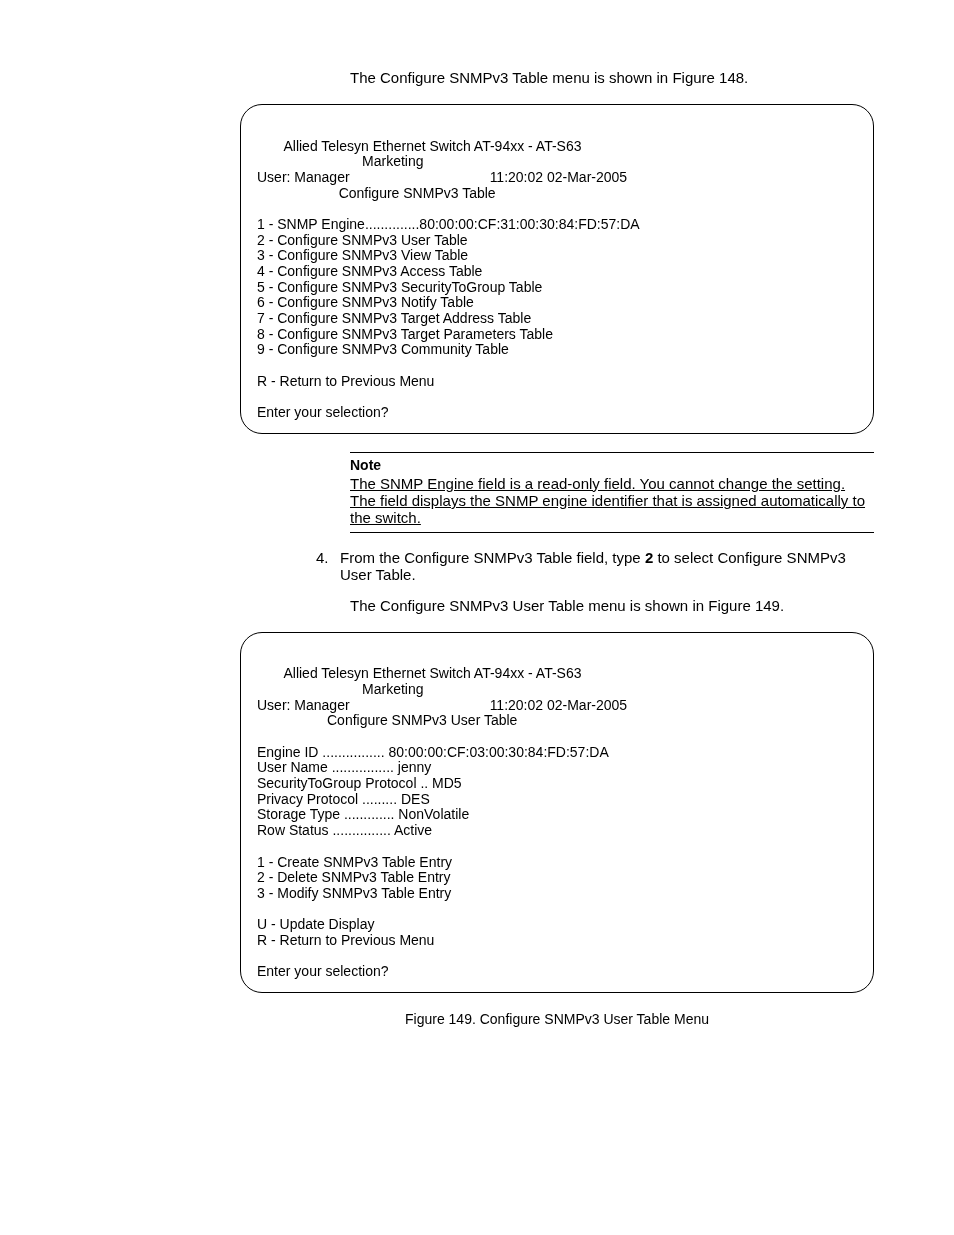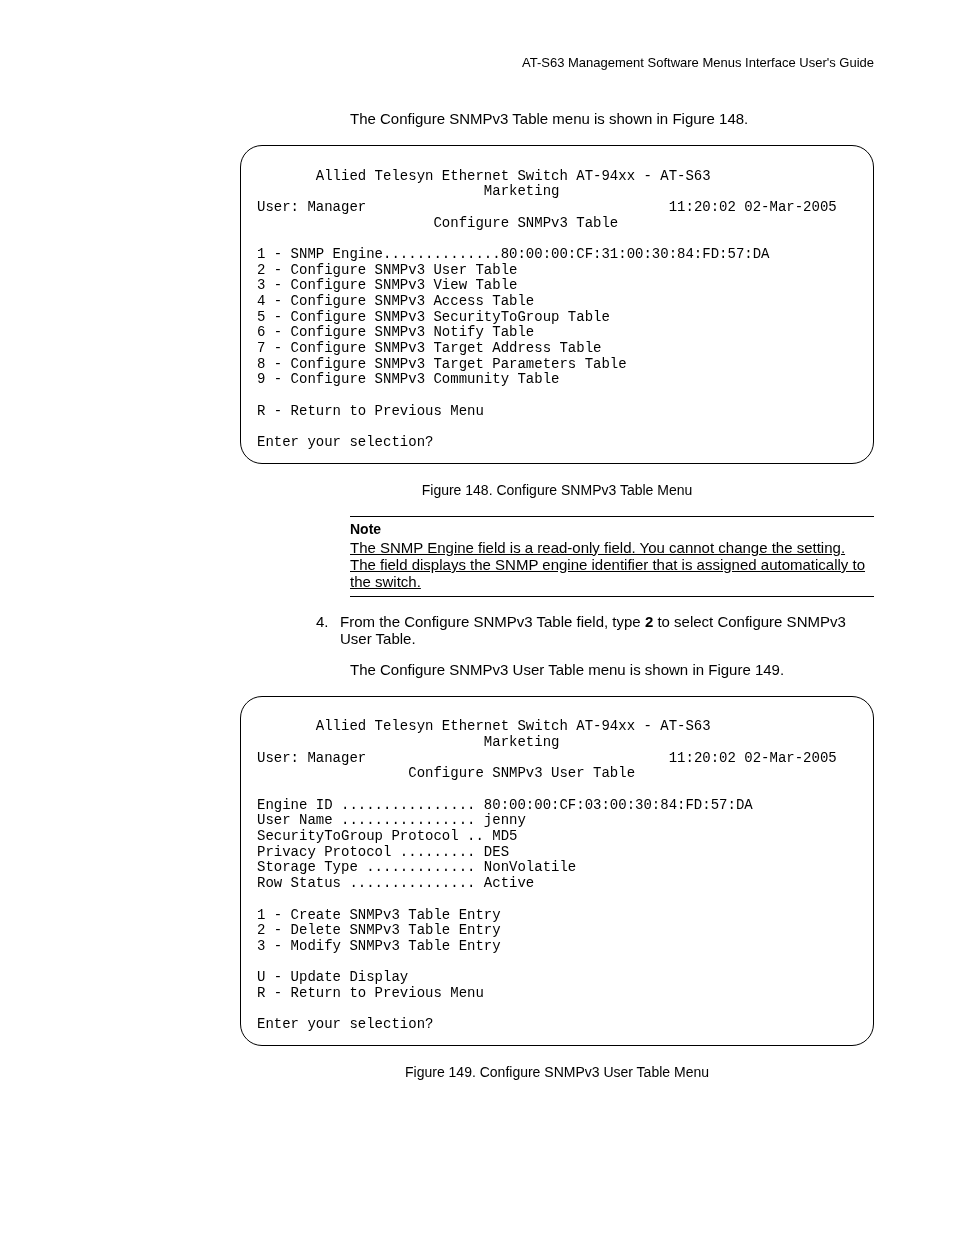--- a/index.html
+++ b/index.html
@@ -37,22 +37,22 @@
     padding-left: 0;
   }
   .numbered-para .num {
     position: absolute;
     left: -24px;
   }
   .terminal-box {
     margin-left: 120px;
     border: 1px solid #000;
     border-radius: 22px;
-    padding: 7px 16px 12px 16px;
-    font-family: Liberation Mono, monospace;
+    padding: 18px 16px 12px 16px;
+    font-family: Liberation Sans, sans-serif;
     font-size: 14px;
     line-height: 1.12;
     white-space: pre;
     overflow: hidden;
     box-sizing: border-box;
     margin-top: 18px;
     margin-bottom: 18px;
   }
   .terminal-box .tline { white-space: pre; }
   .figure-caption {
@@ -75,21 +75,20 @@
     right: 80px;
     display: flex;
     justify-content: space-between;
     font-size: 12px;
   }
 </style>
 </head>
 <body>
 
 <div class="page">
-  <div class="header-right">AT-S63 Management Software Menus Interface User's Guide</div>
 
   <div class="content-indent">
     <p class="para">The Configure SNMPv3 Table menu is shown in Figure 148.</p>
   </div>
 
   <div class="terminal-box">
 <span class="tline">       Allied Telesyn Ethernet Switch AT-94xx - AT-S63</span>
 <span class="tline">                           Marketing</span>
 <span class="tline"><span>User: Manager</span>                                    <span>11:20:02 02-Mar-2005</span></span>
 <span class="tline">                     Configure SNMPv3 Table</span>
@@ -102,21 +101,20 @@
 <span class="tline">6 - Configure SNMPv3 Notify Table</span>
 <span class="tline">7 - Configure SNMPv3 Target Address Table</span>
 <span class="tline">8 - Configure SNMPv3 Target Parameters Table</span>
 <span class="tline">9 - Configure SNMPv3 Community Table</span>
 
 <span class="tline">R - Return to Previous Menu</span>
 
 <span class="tline">Enter your selection?</span>
 </div>
 
-  <div class="figure-caption">Figure 148. Configure SNMPv3 Table Menu</div>
 
   <div class="note-block">
     <hr class="note-rule">
     <p class="note-title">Note</p>
     <p class="note-text">The SNMP Engine field is a read-only field. You cannot change the setting. The field displays the SNMP engine identifier that is assigned automatically to the switch.</p>
     <hr class="note-rule">
   </div>
 
   <div class="content-indent">
     <p class="numbered-para">

